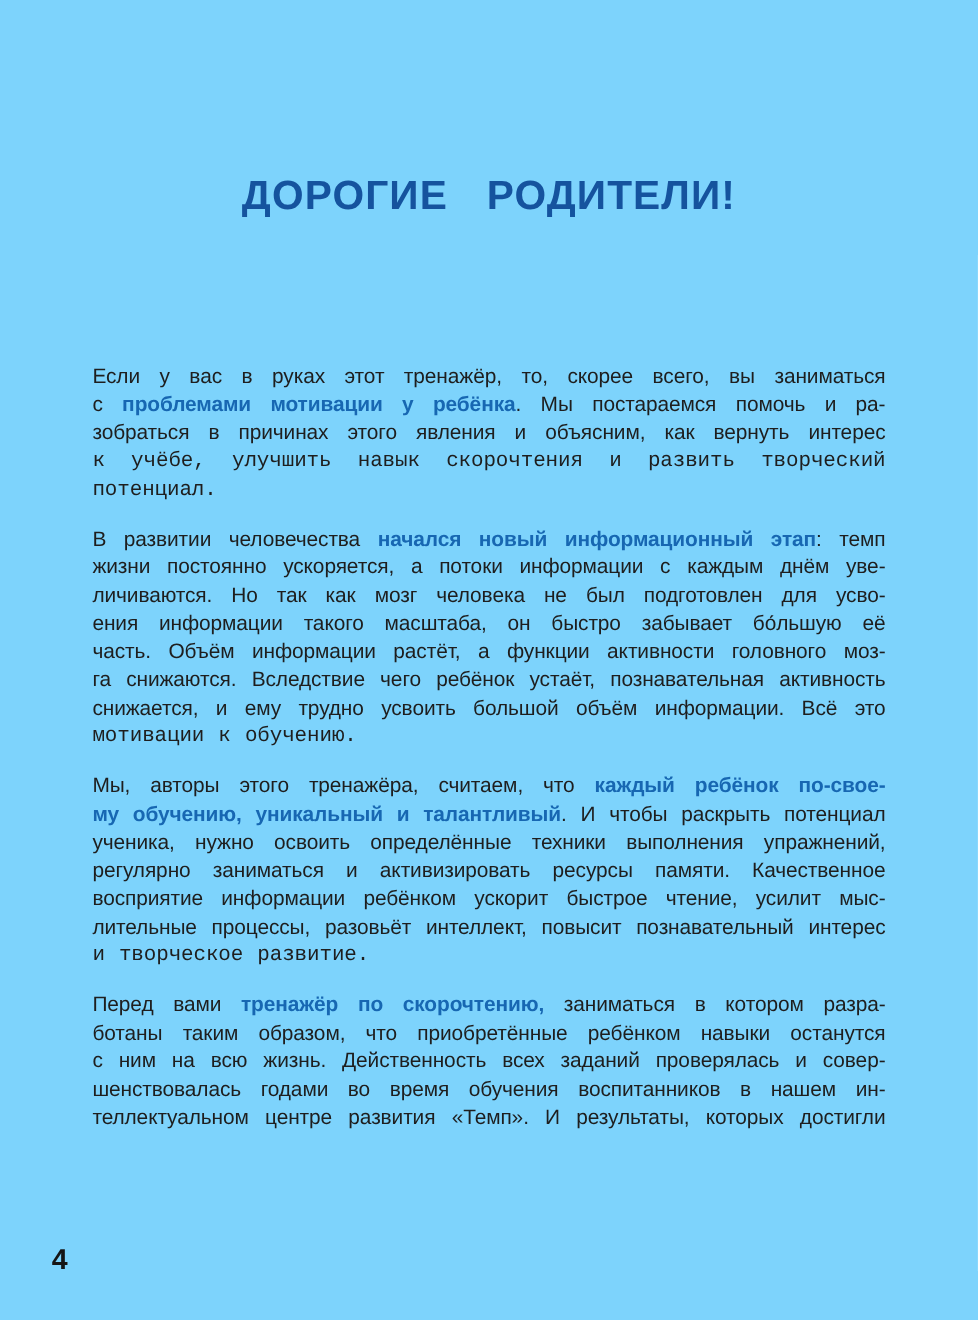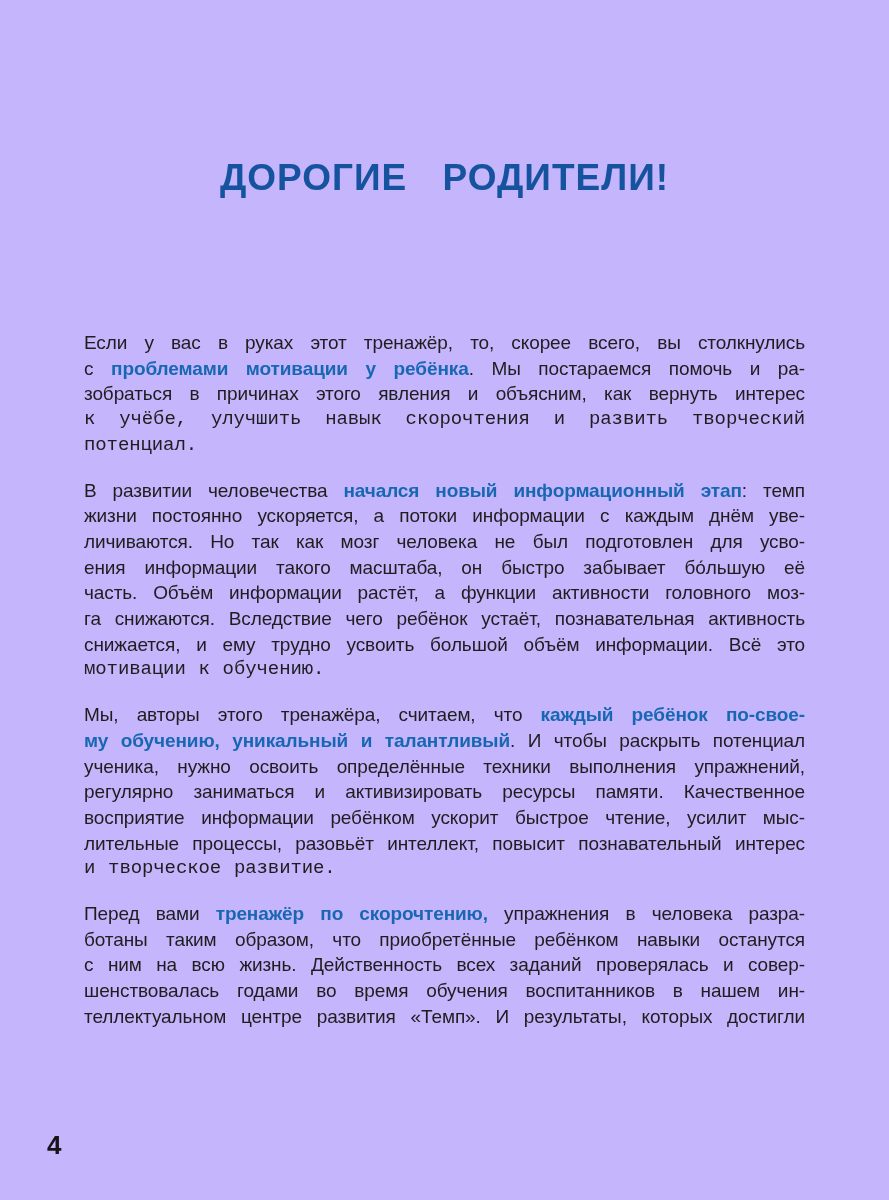--- a/index.html
+++ b/index.html
@@ -4,21 +4,21 @@
 <style>
   html, body {
     margin: 0;
     padding: 0;
     background: #ffffff;
   }
   .page {
     position: relative;
     width: 889px;
     height: 1200px;
-    background: #c4b5fd;
+    background: #7dd3fc;
     overflow: hidden;
     font-family: "Liberation Sans", sans-serif;
   }
   .title {
     position: absolute;
     top: 132px;
     left: 0;
     right: 0;
     text-align: center;
     font-size: 37px;
@@ -64,21 +64,21 @@
     color: #151515;
   }
 </style>
 </head>
 <body>
 
 <div class="page">
   <h1 class="title">ДОРОГИЕ РОДИТЕЛИ!</h1>
   <div class="body-text">
       <div class="paragraph">
-        <div class="line"><span class="plain">Если у вас в руках этот тренажёр, то, скорее всего, вы столкнулись</span></div>
+        <div class="line"><span class="plain">Если у вас в руках этот тренажёр, то, скорее всего, вы заниматься</span></div>
         <div class="line"><span class="plain">с </span><span class="accent">проблемами мотивации у ребёнка</span><span class="plain">. Мы постараемся помочь и ра-</span></div>
         <div class="line"><span class="plain">зобраться в причинах этого явления и объясним, как вернуть интерес</span></div>
         <div class="line last"><span class="plain">к учёбе, улучшить навык скорочтения и развить творческий потенциал.</span></div>
       </div>
       <div class="paragraph">
         <div class="line"><span class="plain">В развитии человечества </span><span class="accent">начался новый информационный этап</span><span class="plain">: темп</span></div>
         <div class="line"><span class="plain">жизни постоянно ускоряется, а потоки информации с каждым днём уве-</span></div>
         <div class="line"><span class="plain">личиваются. Но так как мозг человека не был подготовлен для усво-</span></div>
         <div class="line"><span class="plain">ения информации такого масштаба, он быстро забывает бо́льшую её</span></div>
         <div class="line"><span class="plain">часть. Объём информации растёт, а функции активности головного моз-</span></div>
@@ -89,21 +89,21 @@
       <div class="paragraph">
         <div class="line"><span class="plain">Мы, авторы этого тренажёра, считаем, что </span><span class="accent">каждый ребёнок по-свое-</span></div>
         <div class="line"><span class="accent">му обучению, уникальный и талантливый</span><span class="plain">. И чтобы раскрыть потенциал</span></div>
         <div class="line"><span class="plain">ученика, нужно освоить определённые техники выполнения упражнений,</span></div>
         <div class="line"><span class="plain">регулярно заниматься и активизировать ресурсы памяти. Качественное</span></div>
         <div class="line"><span class="plain">восприятие информации ребёнком ускорит быстрое чтение, усилит мыс-</span></div>
         <div class="line"><span class="plain">лительные процессы, разовьёт интеллект, повысит познавательный интерес</span></div>
         <div class="line last"><span class="plain">и творческое развитие.</span></div>
       </div>
       <div class="paragraph">
-        <div class="line"><span class="plain">Перед вами </span><span class="accent">тренажёр по скорочтению,</span><span class="plain"> упражнения в человека разра-</span></div>
+        <div class="line"><span class="plain">Перед вами </span><span class="accent">тренажёр по скорочтению,</span><span class="plain"> заниматься в котором разра-</span></div>
         <div class="line"><span class="plain">ботаны таким образом, что приобретённые ребёнком навыки останутся</span></div>
         <div class="line"><span class="plain">с ним на всю жизнь. Действенность всех заданий проверялась и совер-</span></div>
         <div class="line"><span class="plain">шенствовалась годами во время обучения воспитанников в нашем ин-</span></div>
         <div class="line"><span class="plain">теллектуальном центре развития «Темп». И результаты, которых достигли</span></div>
       </div>
     </div>
   <div class="page-number">4</div>
 </div>
 
 </body></html>

